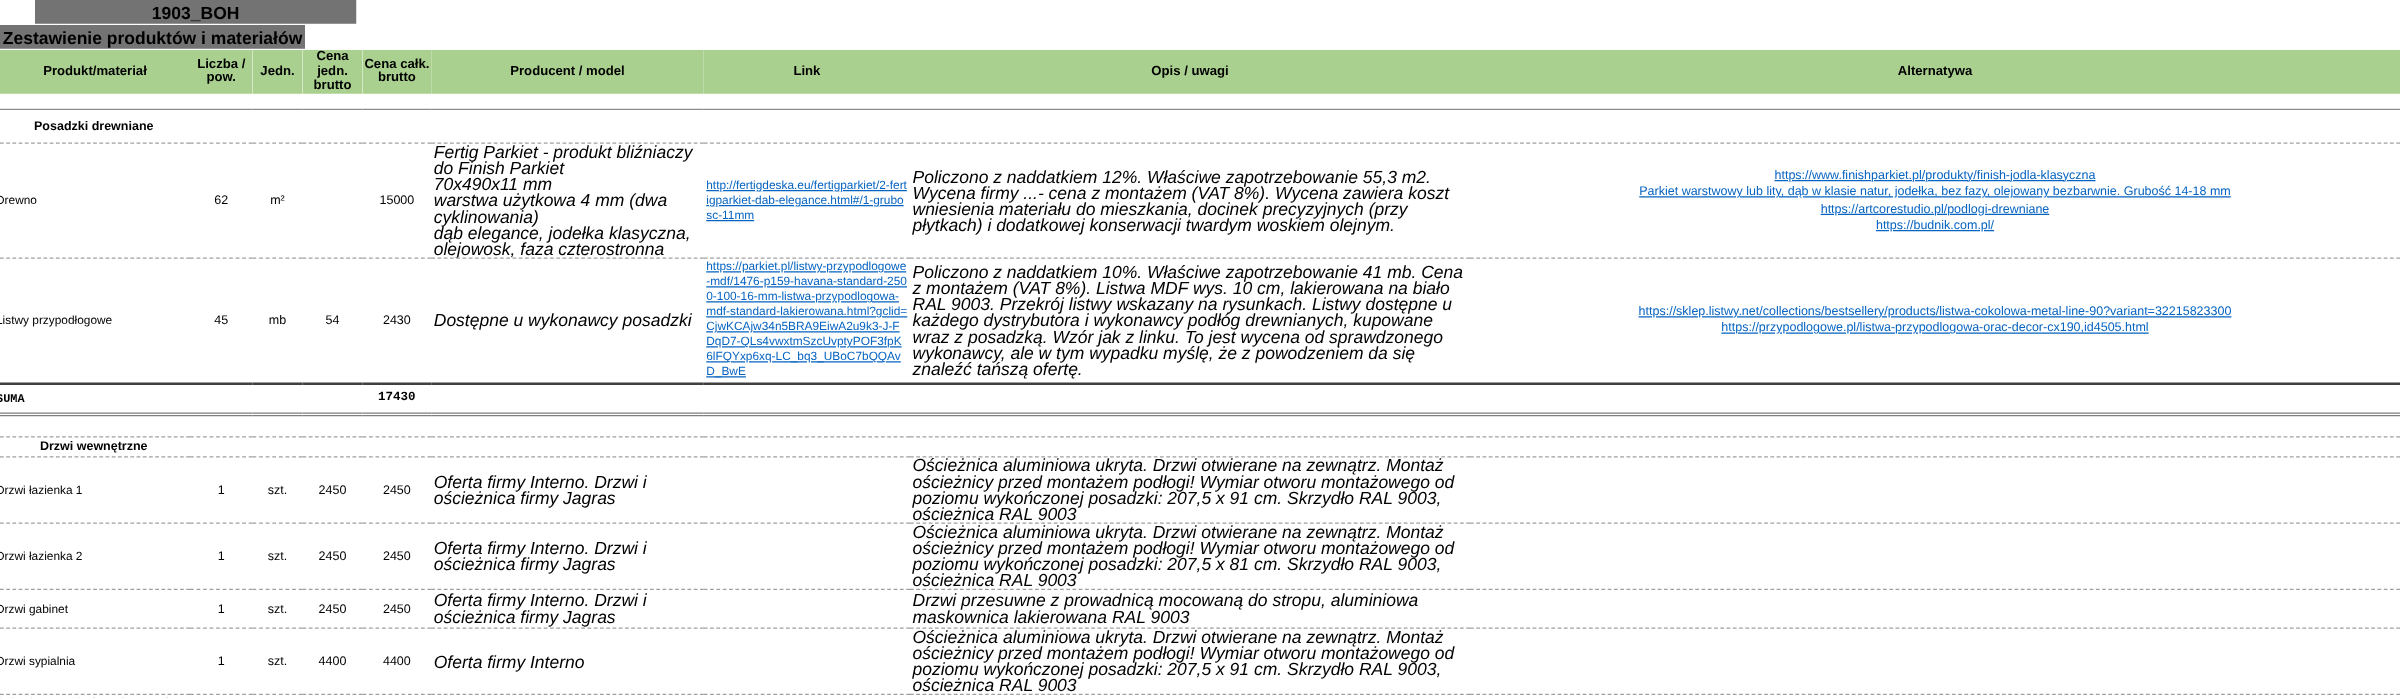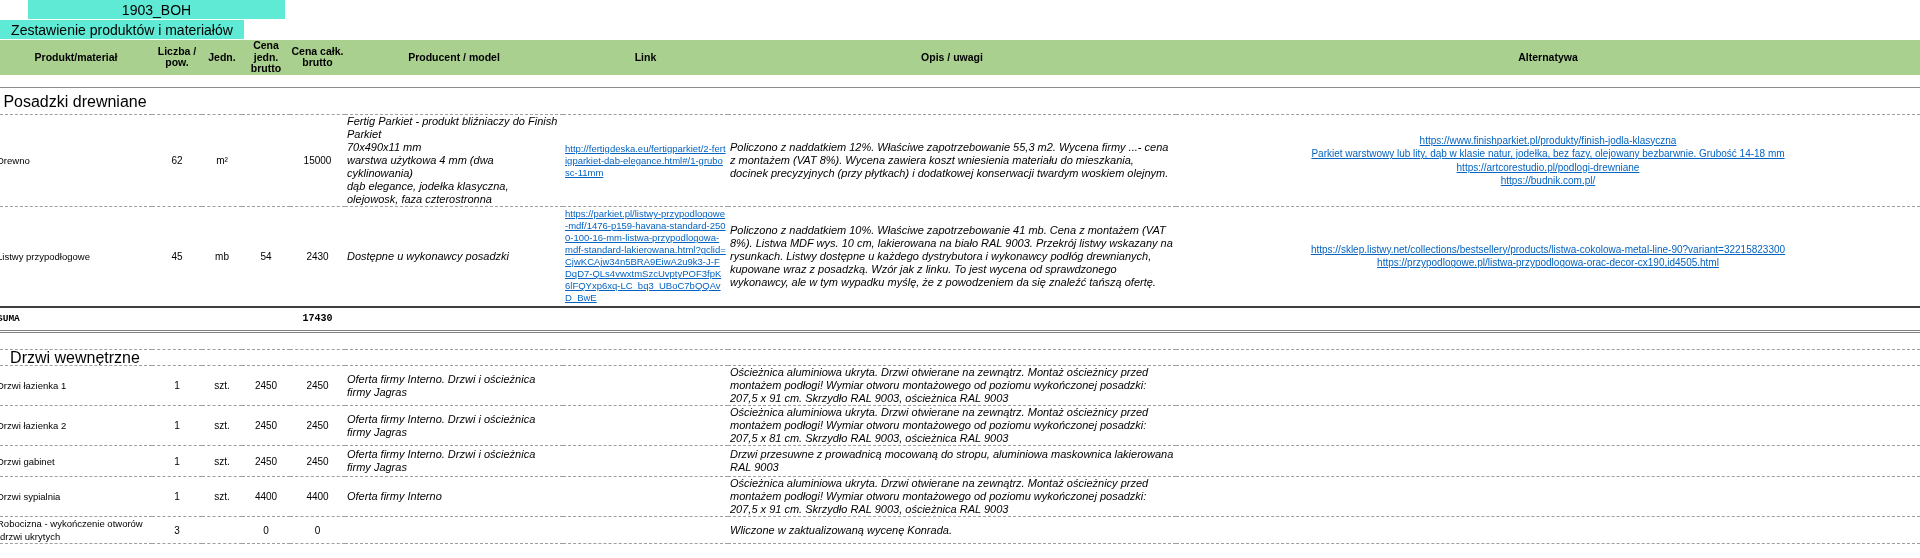--- a/index.html
+++ b/index.html
@@ -3,40 +3,40 @@
 <meta charset="utf-8">
 <style>
   html,body{margin:0;padding:0;background:#fff;}
   #sheet{
     position:relative;width:1920px;height:558px;overflow:hidden;
     font-family:"Liberation Sans","DejaVu Sans",sans-serif;color:#000;background:#fff;
   }
   
   .title-row{height:19px;margin-bottom:1px;}
   .title-cell{
-    background:#5eead4;height:19px;display:flex;align-items:center;justify-content:center;
-    font-weight:normal;font-size:14px;
+    background:#737373;height:19px;display:flex;align-items:center;justify-content:center;
+    font-weight:bold;font-size:14px;
   }
   #title1{width:257px;margin-left:28px;}
   #title2{width:244px;margin-left:0;}
   
   table.grid{border-collapse:collapse;table-layout:fixed;width:1920px;margin-top:1px;}
   td{padding:0 2px;vertical-align:middle;overflow:hidden;font-size:10px;line-height:13px;}
   tr.hdr td{
     background:#A9D08E;font-weight:bold;text-align:center;font-size:10.5px;line-height:11.5px;
     white-space:pre-line;padding:0 1px;
   }
   tr.data td{border-bottom:1px dashed #9f9f9f;}
   tr.spacer td{border-bottom:1px solid #8c8c8c;}
   tr.blank td{border-bottom:1px dashed #9f9f9f;}
   tr.suma td{border-top:2px solid #3f3f3f;border-bottom:3px double #7f7f7f;font-weight:bold;font-family:Liberation Mono, monospace;}
   td.c-prod{text-indent:-3px;padding-left:0;font-size:9.5px;}
-  td.c-prod.section{text-indent:0;text-align:center;font-weight:normal;font-size:16px;}
+  td.c-prod.section{text-indent:0;text-align:center;font-weight:bold;font-size:10px;}
   td.num{text-align:center;}
-  td.i{font-style:italic;font-size:11px;margin-top:25px;}
+  td.i{font-style:italic;font-size:14px;margin-top:25px;}
   td.c-producer{white-space:pre-line;}
   td.c-link{font-size:9.5px;line-height:12px;}
   a.lnk{color:#0563C1;text-decoration:underline;word-break:break-all;cursor:pointer;}
   td.c-alt{font-size:10px;line-height:13.5px;text-align:center;}
   .alt-line{white-space:nowrap;overflow:hidden;}
   .alt-line a.lnk{word-break:normal;}
 </style>
 </head>
 <body>
 

